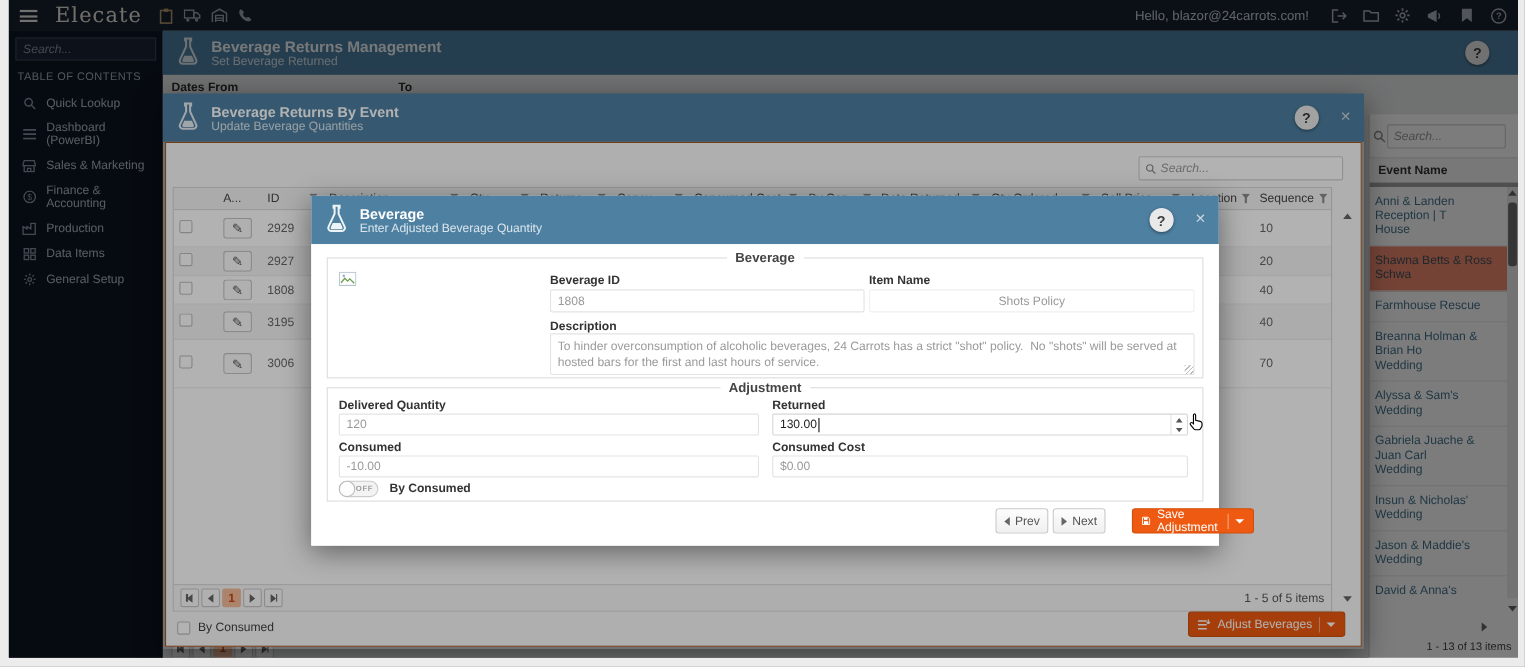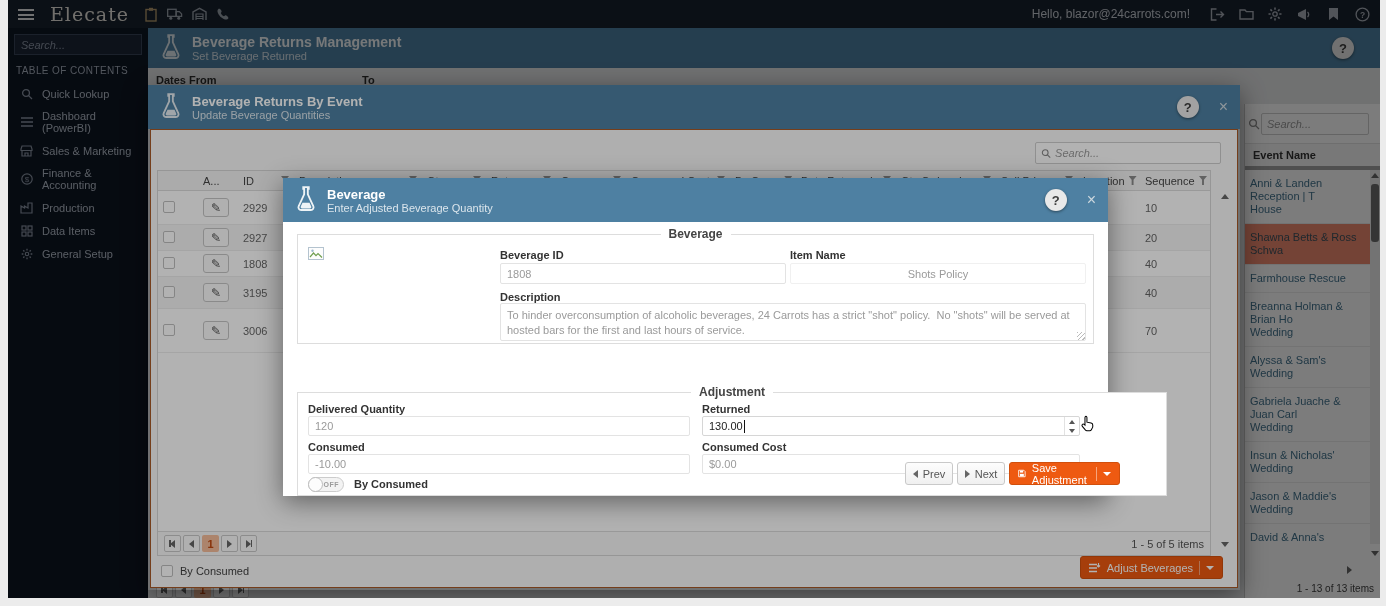--- a/index.html
+++ b/index.html
@@ -101,21 +101,21 @@
   .chk { width:12px; height:12px; border:1px solid #bfbfbf; border-radius:2px; background:#fff; display:inline-block; cursor:pointer; }
   .pencil-btn { width:26px; height:19px; border:1px solid #c6c6c6; border-radius:3px; background:#fdfdfd;
                 display:flex; align-items:center; justify-content:center; color:#4a4a4a; font-size:12px; cursor:pointer; }
   .g-pager { position:absolute; left:0; right:0; bottom:0; height:24px; border-top:1px solid #dcdcdc; background:#fafafa;
              display:flex; align-items:center; padding:0 6px; }
   .g-count { margin-left:auto; color:#555; }
   .g-scroll-up { position:absolute; right:8px; top:64px; }
   .g-scroll-dn { position:absolute; right:8px; top:412px; }
   .m1-footer-check { position:absolute; left:10px; bottom:10px; display:flex; align-items:center; gap:7px; color:#3f3f3f; }
   .btn-orange { background:#ee5a11; color:#fff; border:1px solid #d14f0c; border-radius:3px; height:23px;
-                display:inline-flex; align-items:center; gap:6px; padding:0 8px; cursor:pointer; font-size:11px; }
+                display:inline-flex; align-items:center; gap:6px; padding:0 8px; cursor:pointer; font-size:11px;margin-left:20px; }
   .btn-orange .sep { width:1px; height:14px; background:rgba(255,255,255,.45); }
   .dd-caret { width:0; height:0; border-left:4px solid transparent; border-right:4px solid transparent; border-top:4px solid #fff; }
   .adjust-btn { position:absolute; right:14px; bottom:8px; }
 
   
   .modal-bev { left:275px; top:178px; width:825px; height:318px; z-index:40; background:#fff; }
   .m2-body { position:absolute; left:0; top:44px; right:0; bottom:0; background:#fff; }
   .fs { position:absolute; border:1px solid #ddd; background:#fff; }
   .fs-legend { position:absolute; top:-8px; left:50%; transform:translateX(-50%); background:#fff; padding:0 8px;
                font-weight:bold; color:#444; font-size:12px; }
@@ -606,21 +606,21 @@
               </svg></span>
         <span class="lbl" style="left:202px; top:14px;">Beverage ID</span>
         <input class="inp" style="left: 202px; top: 28px; width: 286px; height: 21px;" readonly="" value="1808">
         <span class="lbl" style="left:492px; top:14px;">Item Name</span>
         <input class="inp" style="left: 492px; top: 28px; width: 296px; height: 21px; border-color: rgb(240, 240, 240); text-align: center;" readonly="" value="Shots Policy">
         <span class="lbl" style="left:202px; top:56px;">Description</span>
         <textarea class="inp" style="left: 202px; top: 68px; width: 586px; height: 38px;" readonly="">To hinder overconsumption of alcoholic beverages, 24 Carrots has a strict "shot" policy.  No "shots" will be served at hosted bars for the first and last hours of service.</textarea>
         <span class="resize-grip" style="left:779px; top:97px;"></span>
       </div>
 
-      <div class="fs" style="left:14px; top:130px; width:870px; height:104px;margin-top:40px;">
+      <div class="fs" style="left:14px; top:130px; width:797px; height:104px;">
         <span class="fs-legend">Adjustment</span>
 
         <span class="lbl" style="left:10px; top:10px;">Delivered Quantity</span>
         <input class="inp" style="left: 10px; top: 23px; width: 382px; height: 20px;" readonly="" value="120">
 
         <span class="lbl" style="left:404px; top:10px;">Returned</span>
         <div class="num-wrap" style="left:404px; top:23px; width:378px; height:20px;">
           <span class="num-val">130.00</span>
           <span class="caret"></span>
           <span class="spinner">

